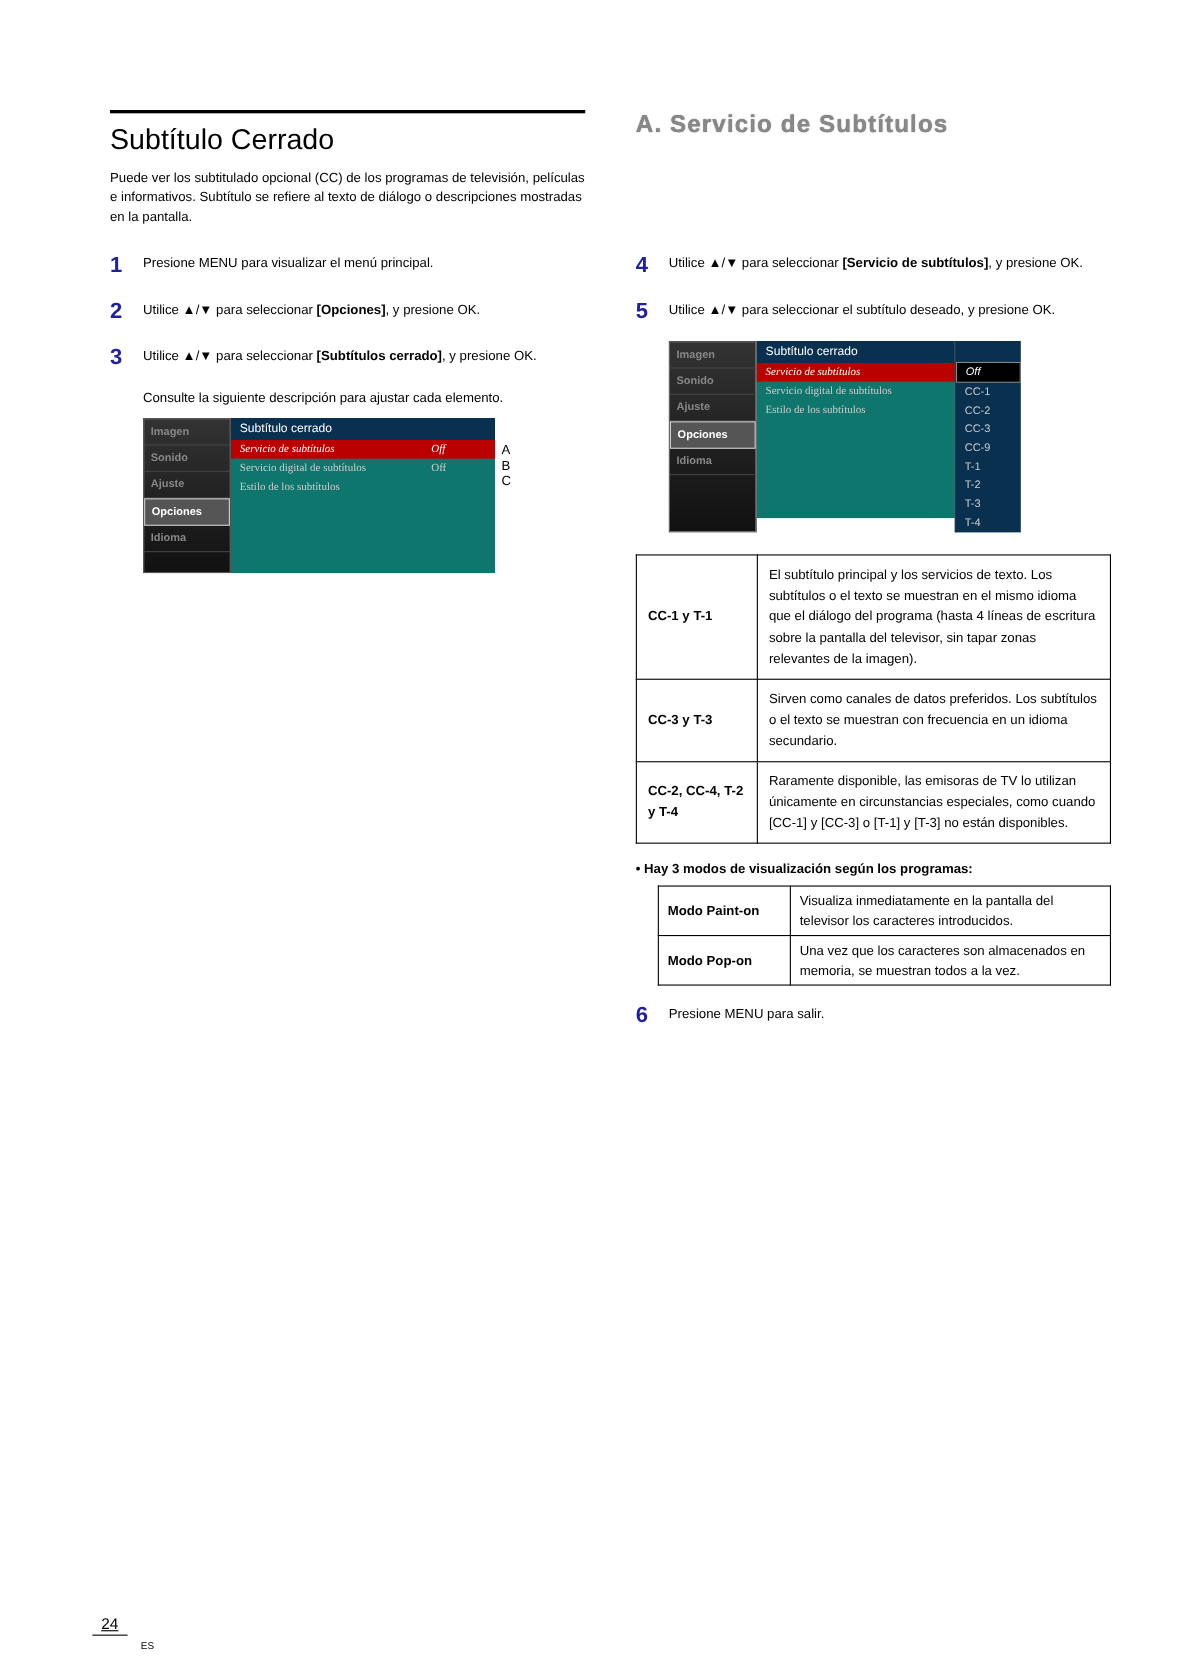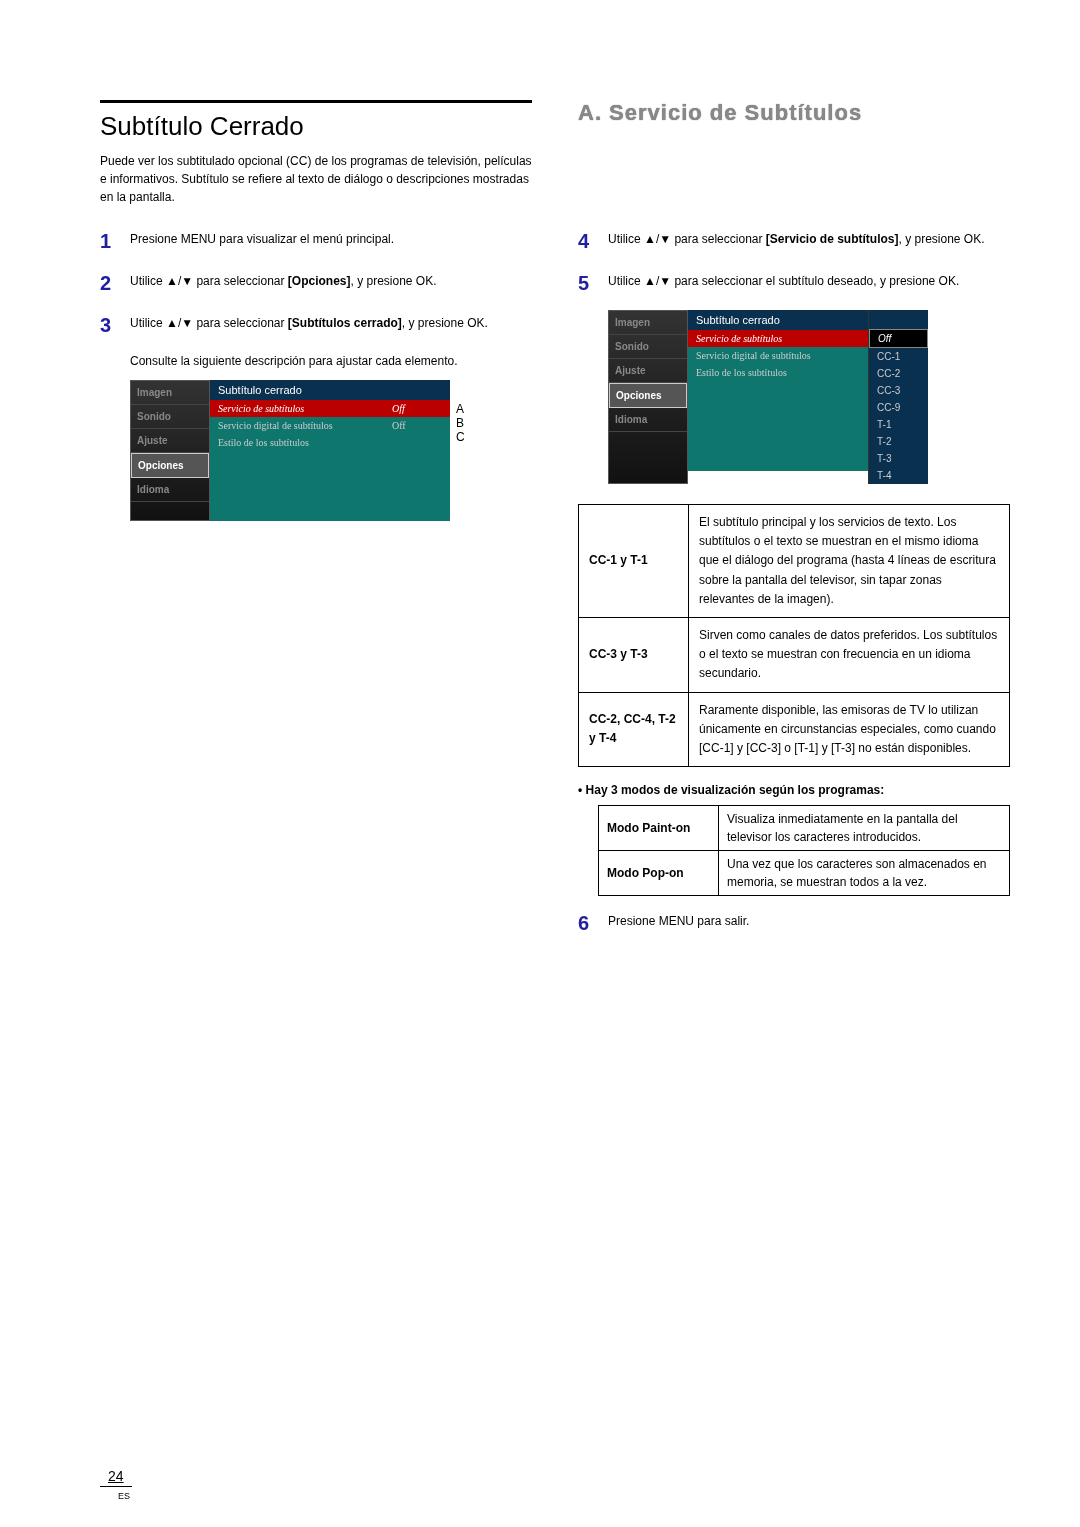--- a/index.html
+++ b/index.html
@@ -174,30 +174,30 @@
       padding: 4px 8px;
       line-height: 1.5;
     }
     .mode-table td:first-child {
       width: 120px;
       font-weight: bold;
     }
     .page-num {
       position: absolute;
       bottom: 40px;
-      left: 100px;
+      left: 84px;
       font-size: 14px;
       border-bottom: 1px solid #000;
       padding: 0 8px 2px 8px;
       text-decoration: underline;
     }
     .page-es {
       position: absolute;
       bottom: 26px;
-      left: 118px;
+      left: 128px;
       font-size: 9px;
     }
   </style>
 </head>
 <body>
 
 <div class="two-col">
   <div class="left-col">
     <h2 class="section-title">Subtítulo Cerrado</h2>
     <p class="intro-text">Puede ver los subtitulado opcional (CC) de los programas de televisión, películas e informativos. Subtítulo se refiere al texto de diálogo o descripciones mostradas en la pantalla.</p>

